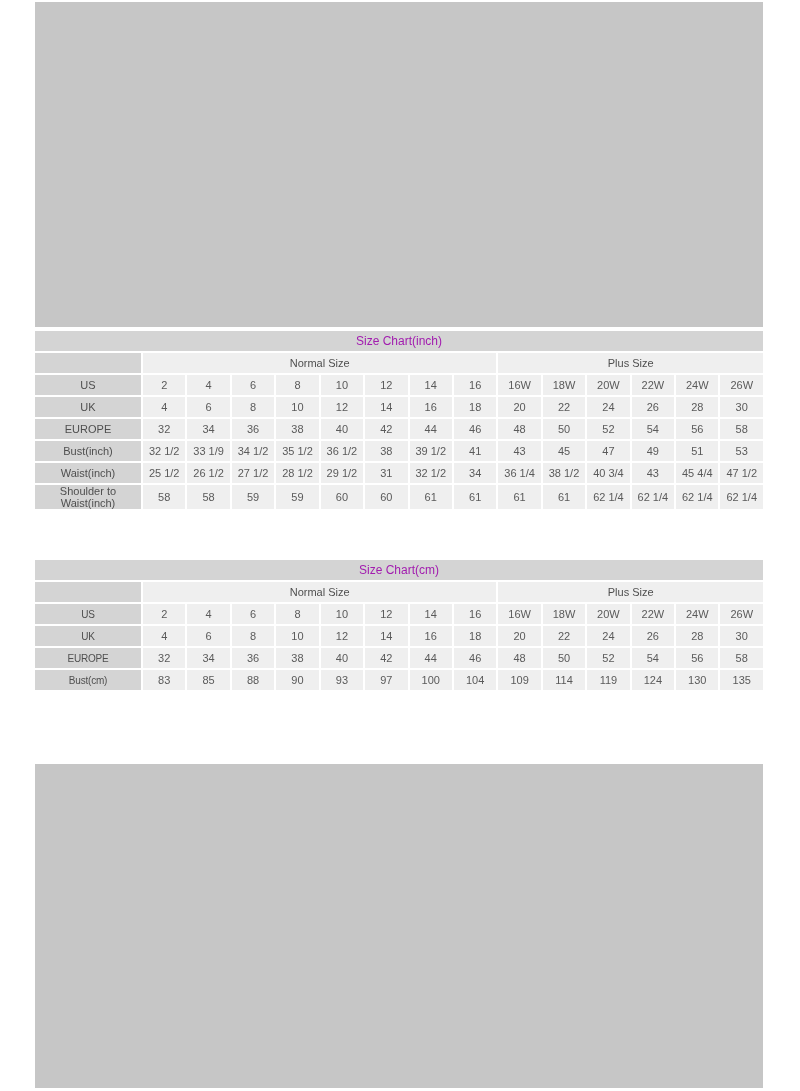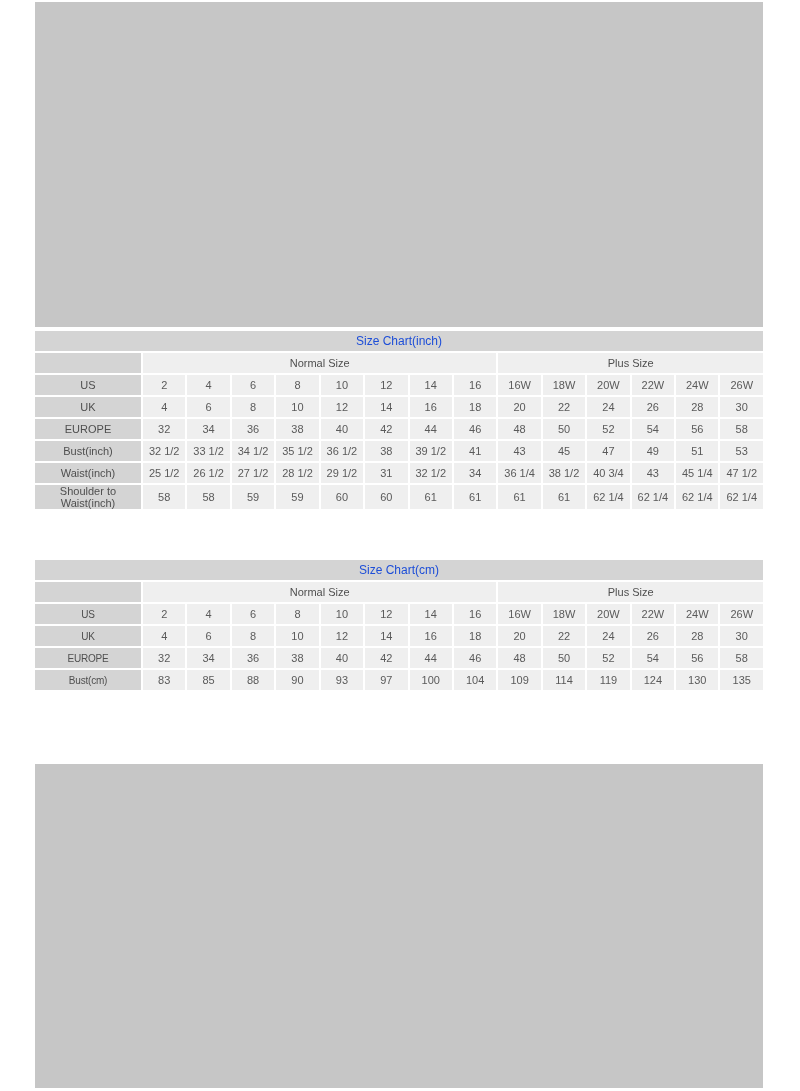--- a/index.html
+++ b/index.html
@@ -41,21 +41,21 @@
     background: var(--cell-bg, #efefef);
     text-align: center;
     vertical-align: middle;
     height: 20px;
     padding: 0 1px;
     overflow: hidden;
   }
   table.size-chart td.title {
     background: var(--hdr-bg, #d4d4d4);
     font-size: 12px;
-    color: #1d4ed8;
+    color: #a21caf;
     height: 20px;
   }
   table.size-chart td.lbl {
     background: var(--hdr-bg, #d4d4d4);
     color: #4f4f4f;
   }
   table.size-chart td.corner {
     background: var(--hdr-bg, #d4d4d4);
   }
   table.size-chart td.grp {
@@ -136,21 +136,21 @@
           <td>48</td>
           <td>50</td>
           <td>52</td>
           <td>54</td>
           <td>56</td>
           <td>58</td>
         </tr>
         <tr>
           <td class="lbl">Bust(inch)</td>
           <td>32 1/2</td>
-          <td>33 1/2</td>
+          <td>33 1/9</td>
           <td>34 1/2</td>
           <td>35 1/2</td>
           <td>36 1/2</td>
           <td>38</td>
           <td>39 1/2</td>
           <td>41</td>
           <td>43</td>
           <td>45</td>
           <td>47</td>
           <td>49</td>
@@ -164,21 +164,21 @@
           <td>27 1/2</td>
           <td>28 1/2</td>
           <td>29 1/2</td>
           <td>31</td>
           <td>32 1/2</td>
           <td>34</td>
           <td>36 1/4</td>
           <td>38 1/2</td>
           <td>40 3/4</td>
           <td>43</td>
-          <td>45 1/4</td>
+          <td>45 4/4</td>
           <td>47 1/2</td>
         </tr>
         <tr>
           <td class="lbl">Shoulder to Waist(inch)</td>
           <td>58</td>
           <td>58</td>
           <td>59</td>
           <td>59</td>
           <td>60</td>
           <td>60</td>

